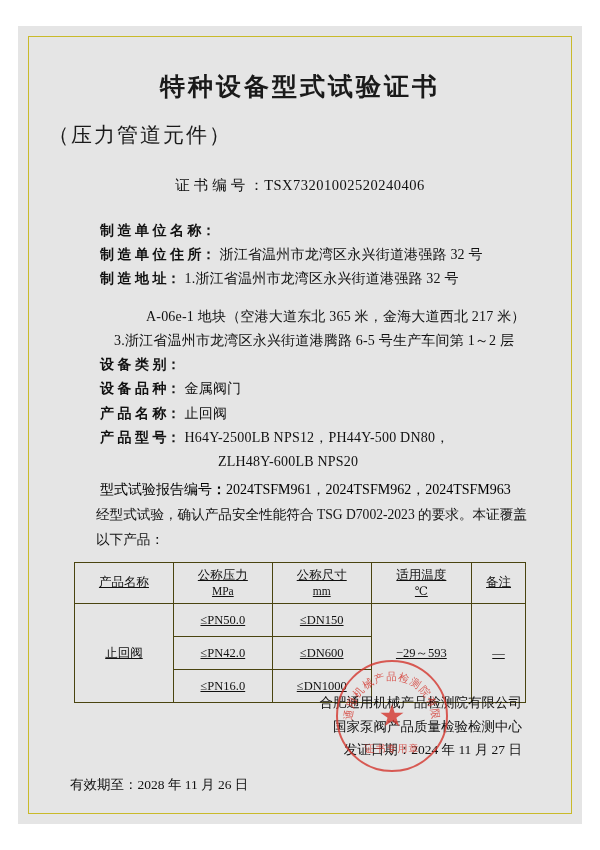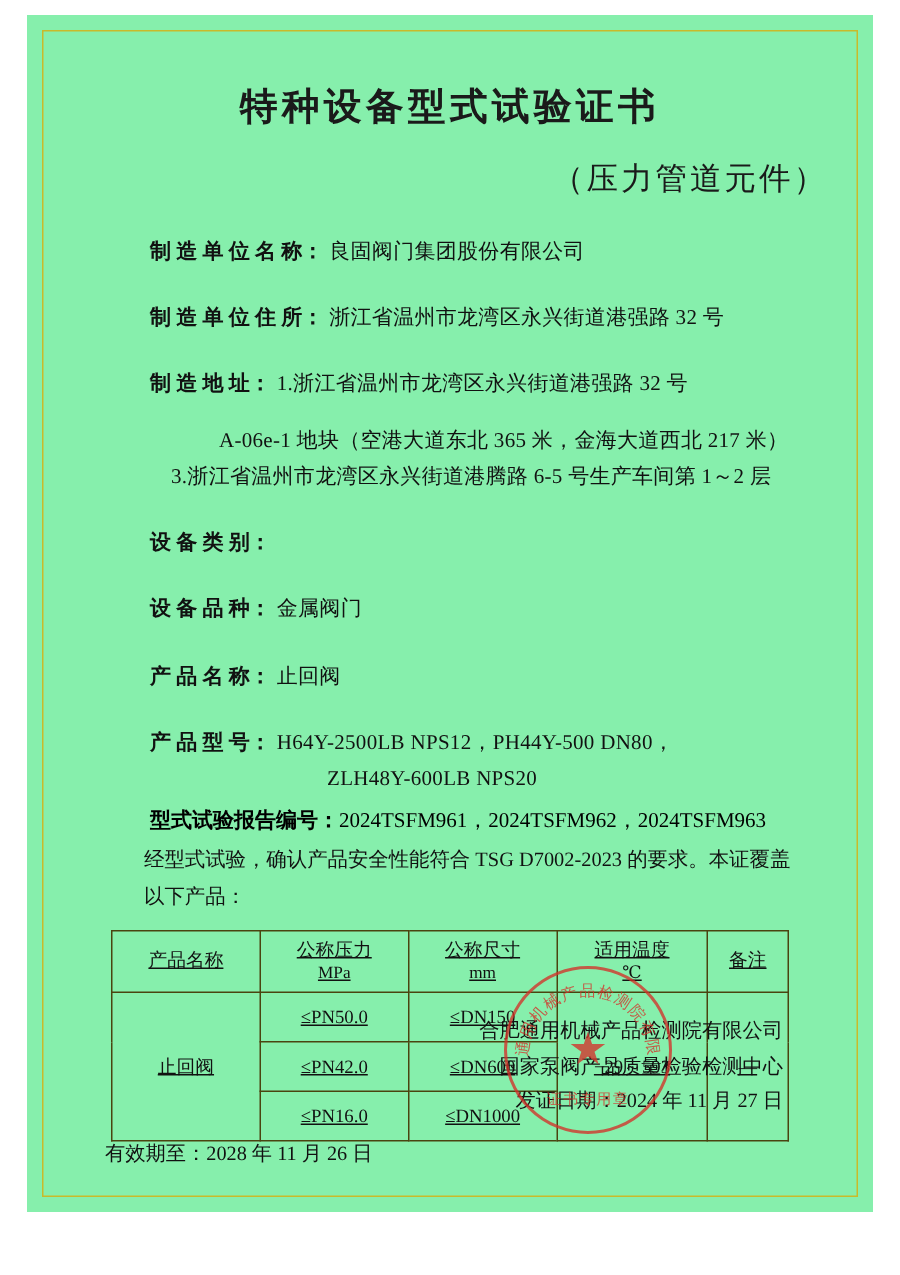--- a/index.html
+++ b/index.html
@@ -16,24 +16,24 @@
   .page {
     position: relative;
     width: 600px;
     height: 850px;
     background: #ffffff;
     box-sizing: border-box;
   }
   .cert {
     position: absolute;
     left: 18px;
-    top: 10px;
+    top: 26px;
     width: 564px;
     height: 798px;
-    background: #86efac;
+    background: #e5e5e5;
     box-sizing: border-box;
   }
   .cert::before {
     content: "";
     position: absolute;
     left: 10px;
     top: 10px;
     right: 10px;
     bottom: 10px;
     border: 1px solid #c9ba2a;
@@ -48,21 +48,21 @@
   }
   .title {
     text-align: center;
     font-size: 25px;
     font-weight: bold;
     letter-spacing: 3px;
     color: #1a1a1a;
     margin-top: 22px;
   }
   .subtitle {
-    text-align: right;
+    text-align: left;
     font-size: 21px;
     letter-spacing: 2px;
     color: #1a1a1a;
     margin-top: 18px;
   }
   .certno {
     text-align: center;
     font-size: 14.5px;
     color: #111;
     margin-top: 27px;
@@ -73,21 +73,20 @@
   .fields {
     margin-top: 24px;
     font-size: 14px;
     color: #111;
     line-height: 1.72;
   }
   .frow {
     display: flex;
     align-items: baseline;
     padding-left: 52px;
-    margin-top: 20px;
   }
   .flabel {
     flex: 0 0 auto;
     font-weight: bold;
     white-space: nowrap;
     letter-spacing: 0px;
   }
   .fcolon { font-weight: bold; }
   .fval {
     flex: 1 1 auto;
@@ -100,21 +99,21 @@
   }
   .cont.indent2 { padding-left: 98px; margin-top: 14px; }
   .cont.indent3 { padding-left: 170px; }
 
   .report {
     margin-top: 4px;
     padding-left: 52px;
     font-size: 14px;
     line-height: 1.72;
   }
-  .report .flabel { font-weight: bold; }
+  .report .flabel { font-weight: normal; }
 
   .statement {
     padding-left: 48px;
     padding-right: 20px;
     font-size: 13.6px;
     line-height: 1.85;
     color: #111;
   }
 
   table.ptable {
@@ -195,27 +194,29 @@
 </head>
 <body>
 
 <div class="page">
   <div class="cert">
     <div class="inner">
 
       <div class="title">特种设备型式试验证书</div>
       <div class="subtitle">（压力管道元件）</div>
 
+      <div class="certno">
+        <span class="lbl">证书编号</span><span>：</span><span>TSX73201002520240406</span>
+      </div>
 
       <div class="fields">
 
         <div class="frow">
           <span class="flabel">制 造 单 位 名 称</span>
           <span class="fcolon">：</span>
-          <span class="fval">良固阀门集团股份有限公司</span>
         </div>
 
         <div class="frow">
           <span class="flabel">制 造 单 位 住 所</span>
           <span class="fcolon">：</span>
           <span class="fval">浙江省温州市龙湾区永兴街道港强路 32 号</span>
         </div>
 
         <div class="frow">
           <span class="flabel">制  造  地  址</span>

